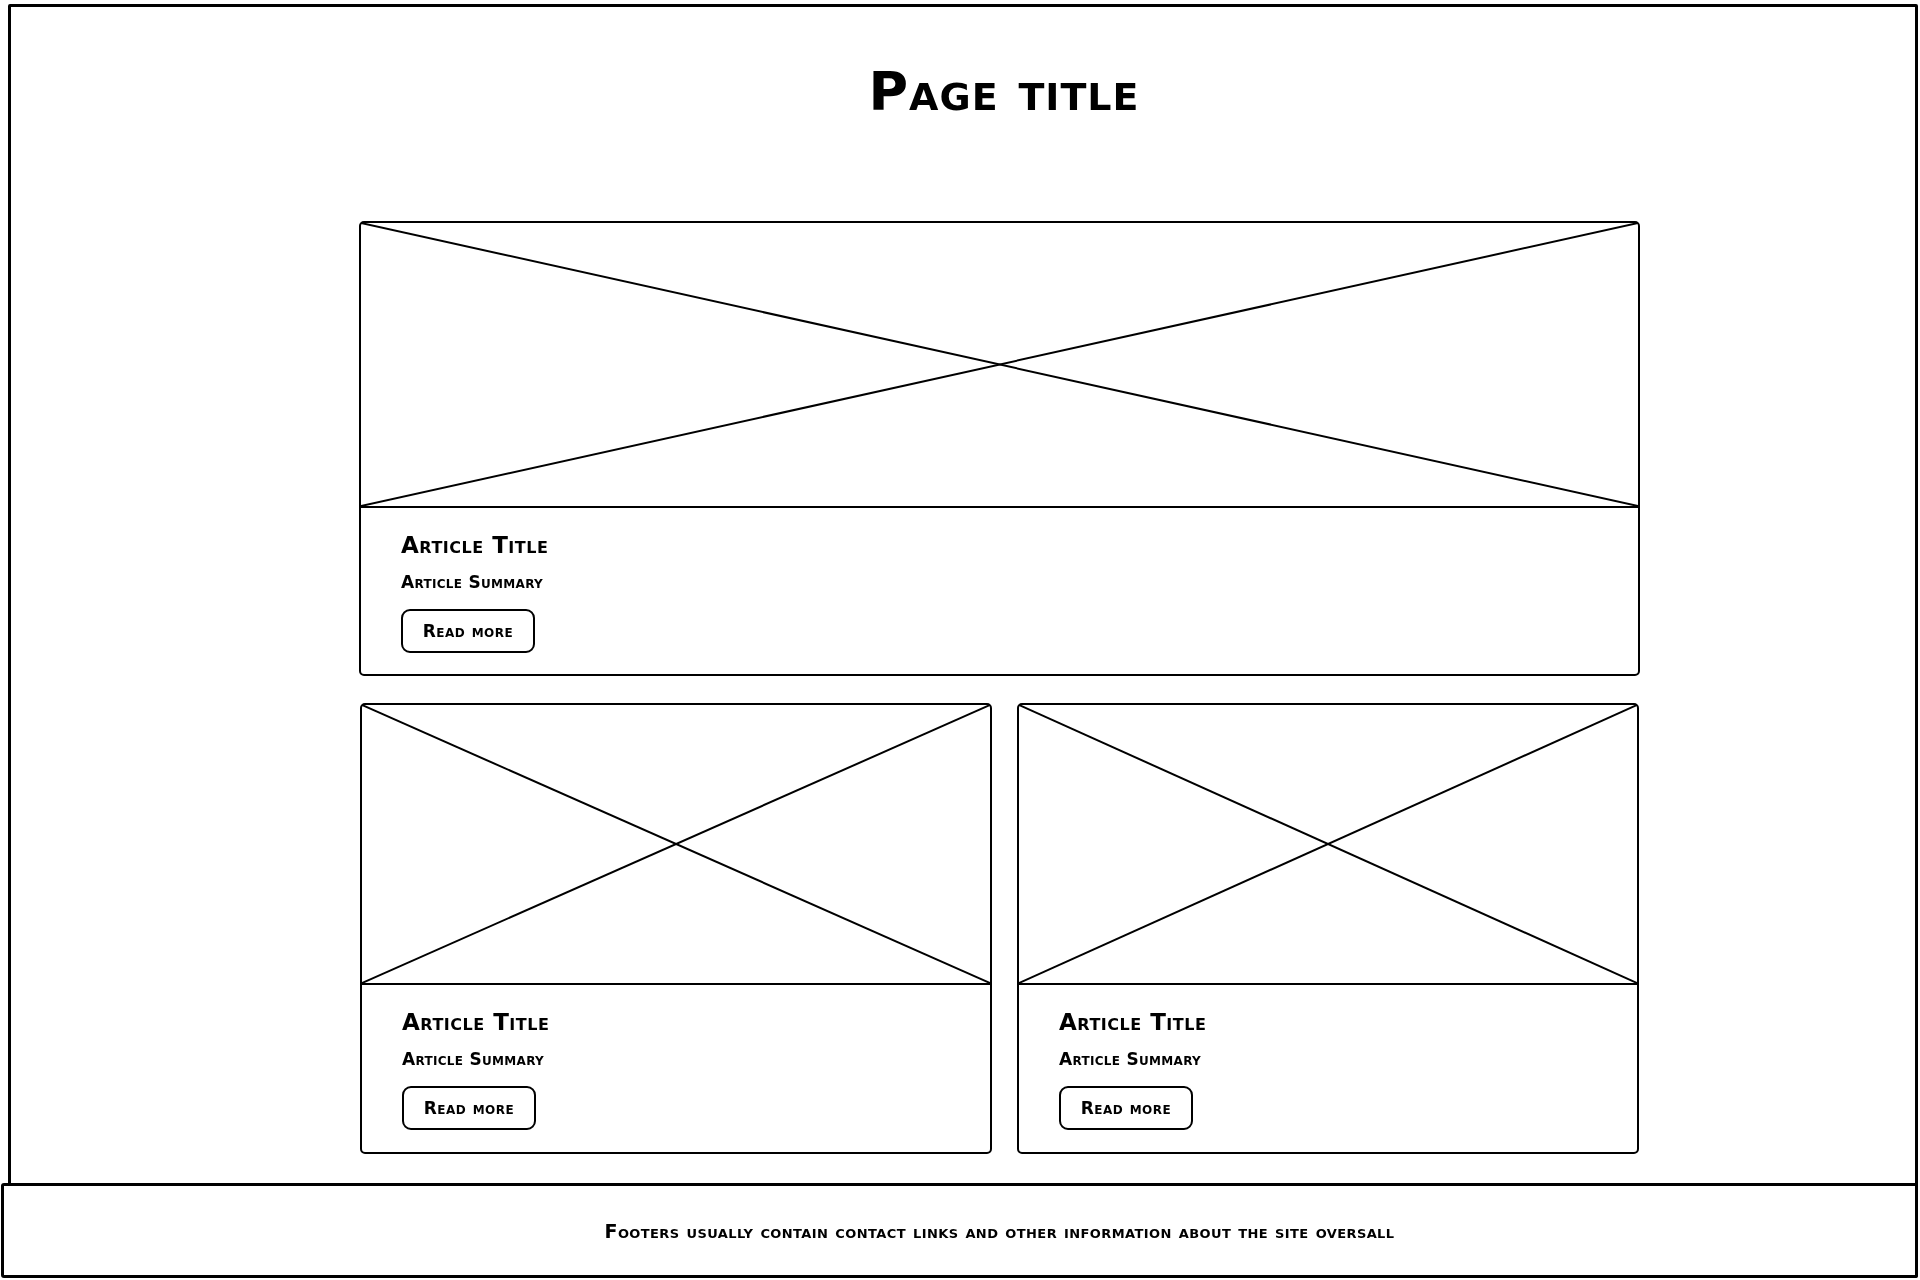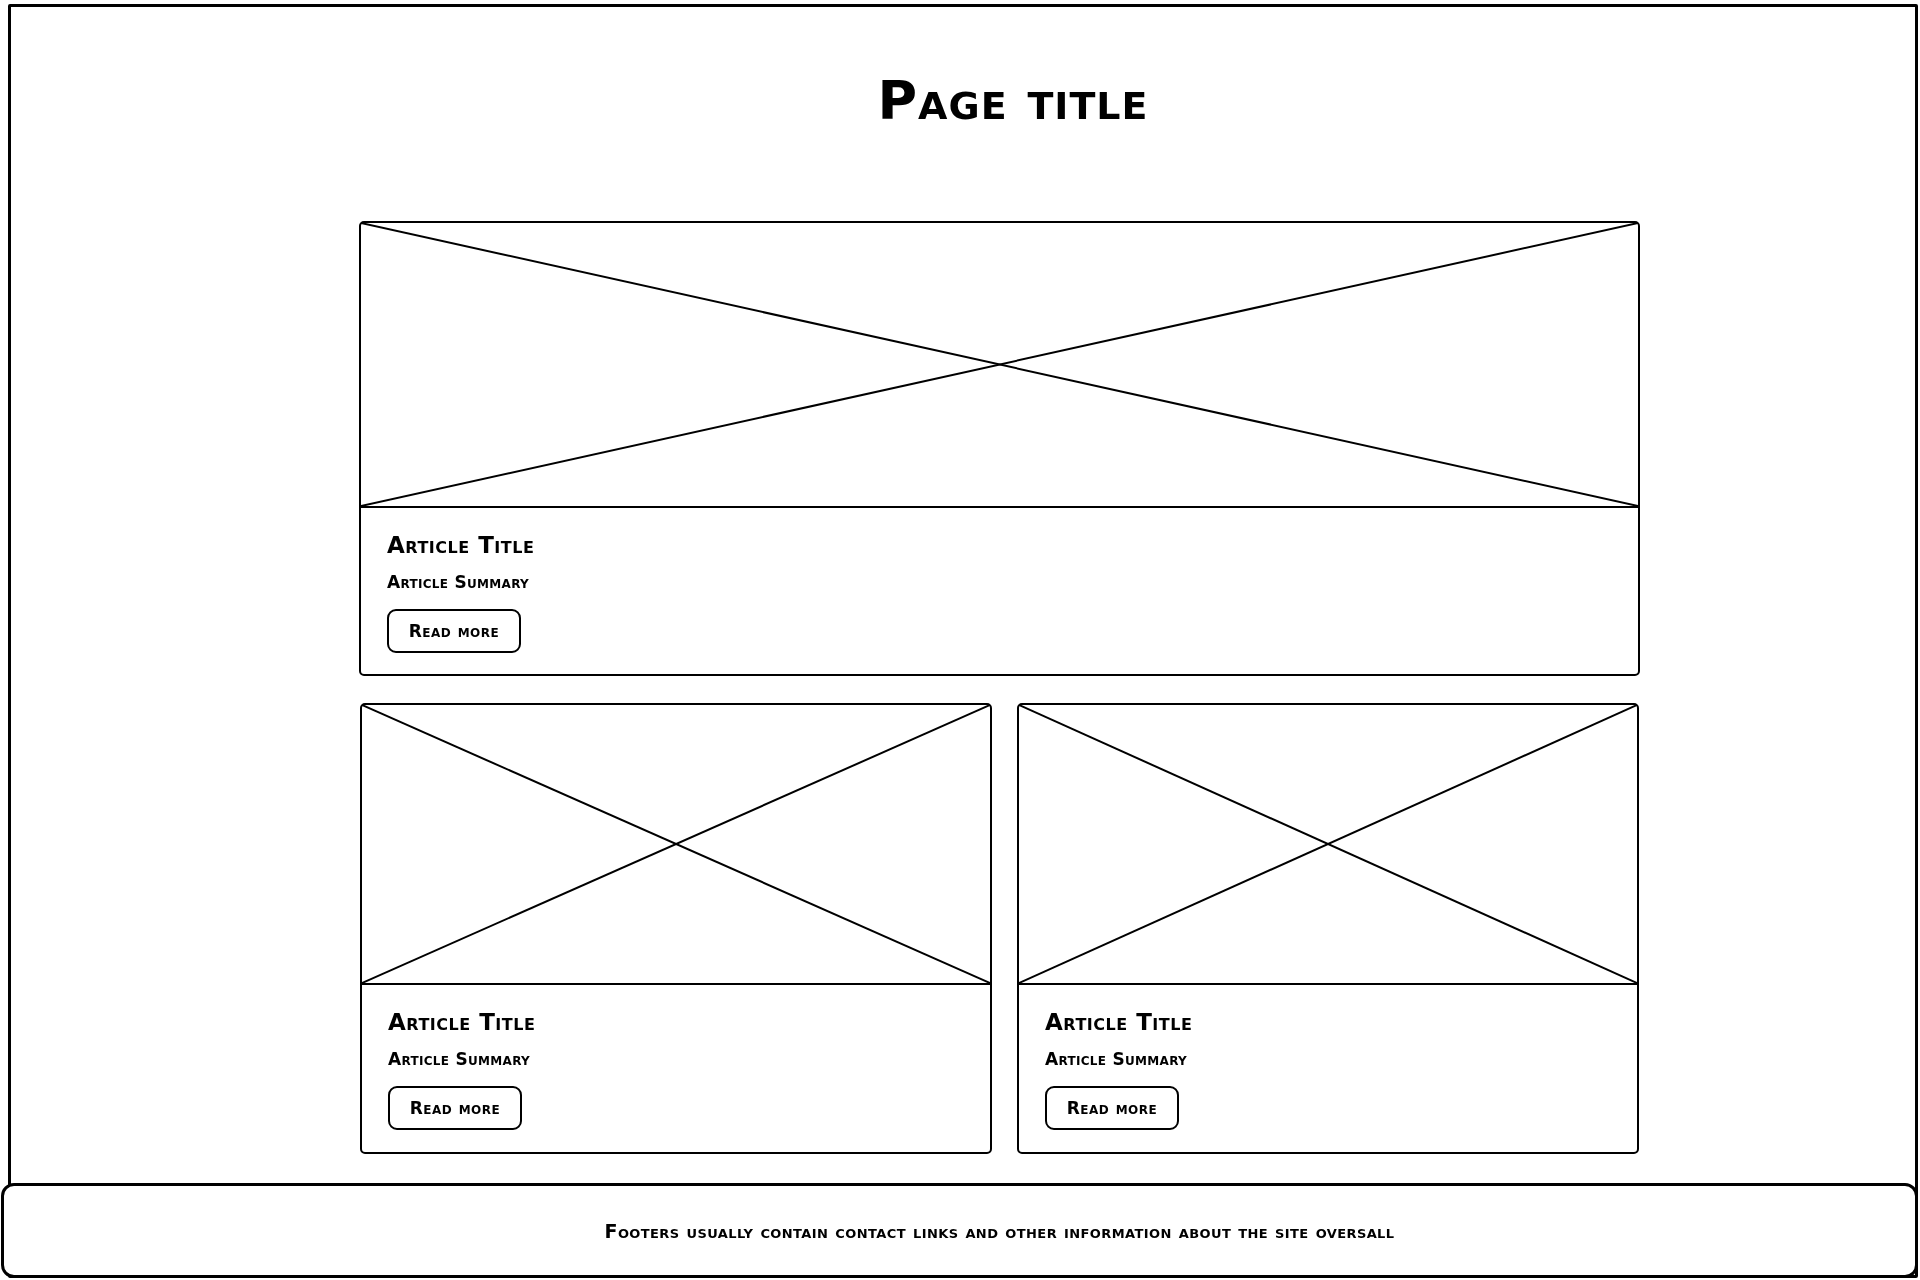--- a/index.html
+++ b/index.html
@@ -18,21 +18,21 @@
     background:var(--background); overflow:hidden;
   }
   
   .page-border{
     position:absolute; left:8px; top:4px; right:2px; bottom:2px;
     border:3px solid var(--ink); border-radius:2px;
   }
   
   .page-title{
     position:absolute; left:360px; top:56px; width:1280px;
-    margin:13px; text-align:center;
+    margin:4px; text-align:center;
     font-size:54px; font-weight:bold; font-variant:small-caps;
     letter-spacing:1px;
   }
   .page-description{
     position:absolute; left:360px; top:140px; width:1280px;
     margin:0; text-align:center;
     font-size:21px; font-weight:bold; font-variant:small-caps;
     letter-spacing:0.5px;
   }
   
@@ -50,21 +50,21 @@
   .card-featured .image-placeholder{ height:285px; }
   .card-small-left .image-placeholder,
   .card-small-right .image-placeholder{ height:280px; }
   .image-placeholder svg{
     position:absolute; left:0; top:0; width:100%; height:100%;
     display:block;
   }
   .image-placeholder line{
     stroke:var(--ink); stroke-width:2; vector-effect:non-scaling-stroke;
   }
-  .card-body{ padding:24px 23px 0 26px; }
+  .card-body{ padding:24px 23px 0 40px; }
   .article-title{
     margin:0 0 13px 0;
     font-size:23px; font-weight:bold; font-variant:small-caps;
     letter-spacing:0.5px; line-height:27px;
   }
   .article-summary{
     margin:0 0 17px 0;
     font-size:17px; font-weight:bold; font-variant:small-caps;
     letter-spacing:0.3px; line-height:20px;
   }
@@ -74,21 +74,21 @@
     border:2.5px solid var(--ink); border-radius:9px;
     font-family:"DejaVu Sans", sans-serif;
     font-size:17px; font-weight:bold; font-variant:small-caps;
     letter-spacing:0.5px; color:var(--ink);
     text-align:center; padding:0; cursor:pointer;
   }
   
   .footer{
     position:absolute; left:1px; top:1183px; width:1917px; height:95px;
     background:var(--background);
-    border:3px solid var(--ink); border-radius:13px;
+    border:3px solid var(--ink); border-radius:3px;
     display:flex; align-items:center; justify-content:center;
   }
   .footer-text{
     margin:0; width:1280px; margin-left:80px; text-align:center;
     font-size:19px; font-weight:bold; font-variant:small-caps;
     letter-spacing:0.4px;
   }
 </style>
 </head>
 <body>

